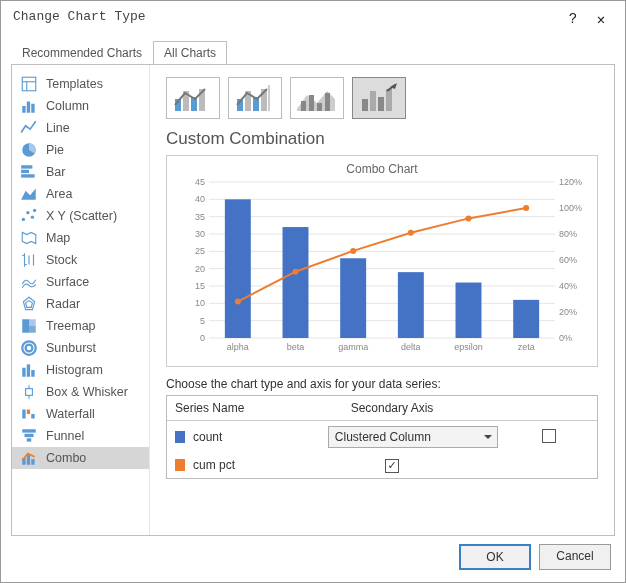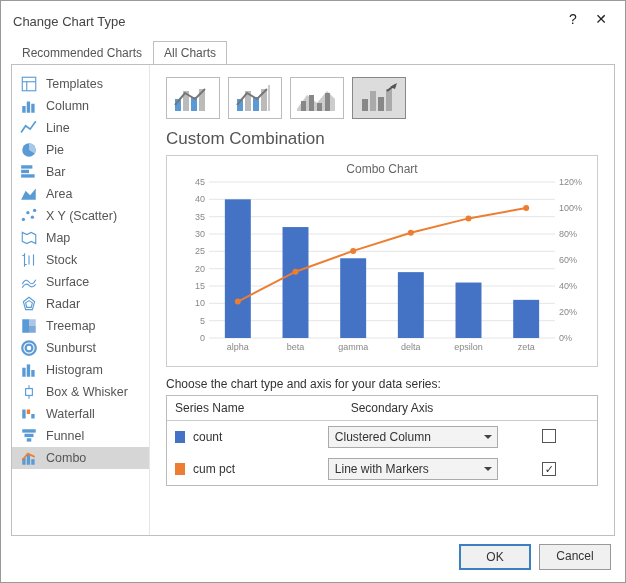--- a/index.html
+++ b/index.html
@@ -10,23 +10,24 @@
     color: #333;
     background: #fff;
     width: 626px;
     height: 583px;
     border: 1px solid #999;
     display: flex;
     flex-direction: column;
   }
   .titlebar {
     display: flex;
-    align-items: flex-end;
+    align-items: flex-start;
     padding: 8px 10px 6px 12px;
     font-size: 13px;
+    font-family: Liberation Mono, monospace;
   }
   .titlebar .title { flex: 1; color: #444; }
   .titlebar .tb-btn {
     width: 28px; height: 20px;
     display: flex; align-items: center; justify-content: center;
     font-size: 14px; color: #222;
   }
   .tabstrip {
     display: flex;
     padding: 6px 10px 0 10px;
@@ -448,23 +449,20 @@
             <div class="col-type">
               <div class="dd">Clustered Column</div>
             </div>
             <div class="col-axis"><span class="cb"></span></div>
           </div>
           <div class="series-row">
             <div class="col-name">
               <span class="swatch" style="background:#ed7d31"></span>
               <span>cum pct</span>
             </div>
-            <div class="col-type">
-              <div class="dd">Line with Markers</div>
-            </div>
             <div class="col-axis"><span class="cb">✓</span></div>
           </div>
         </div>
     </div>
   </div>
 </div>
 
 <div class="footer">
   <div class="btn primary">OK</div>
   <div class="btn">Cancel</div>

